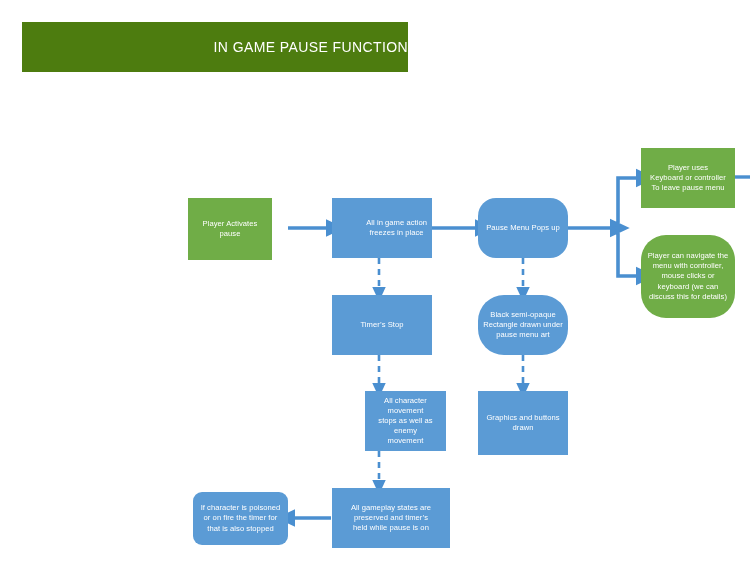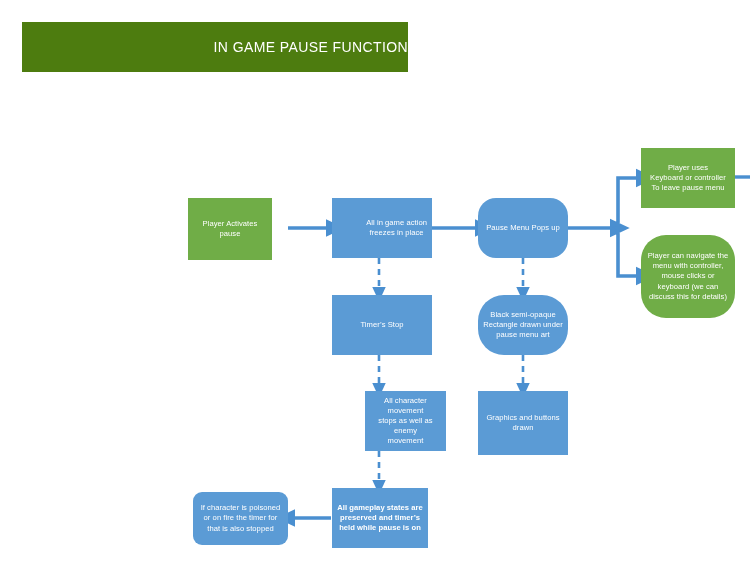--- a/index.html
+++ b/index.html
@@ -175,21 +175,21 @@
     <span class="txt">All character movement
 stops as well as enemy
 movement</span>
   </div>
 
   <div class="node node-blue" style="left:478px; top:391px; width:90px; height:64px;">
     <span class="txt">Graphics and buttons
 drawn</span>
   </div>
 
-  <div class="node node-blue" style="left:332px; top:488px; width:96px; height:60px;font-weight:bold;">
+  <div class="node node-blue" style="left:332px; top:488px; width:118px; height:60px;">
     <span class="txt">All gameplay states are
 preserved and timer’s
 held while pause is on</span>
   </div>
 
   <div class="node node-blue node-rounded" style="left:193px; top:492px; width:95px; height:53px;">
     <span class="txt">If character is poisoned
 or on fire the timer for
 that is also stopped</span>
   </div>

